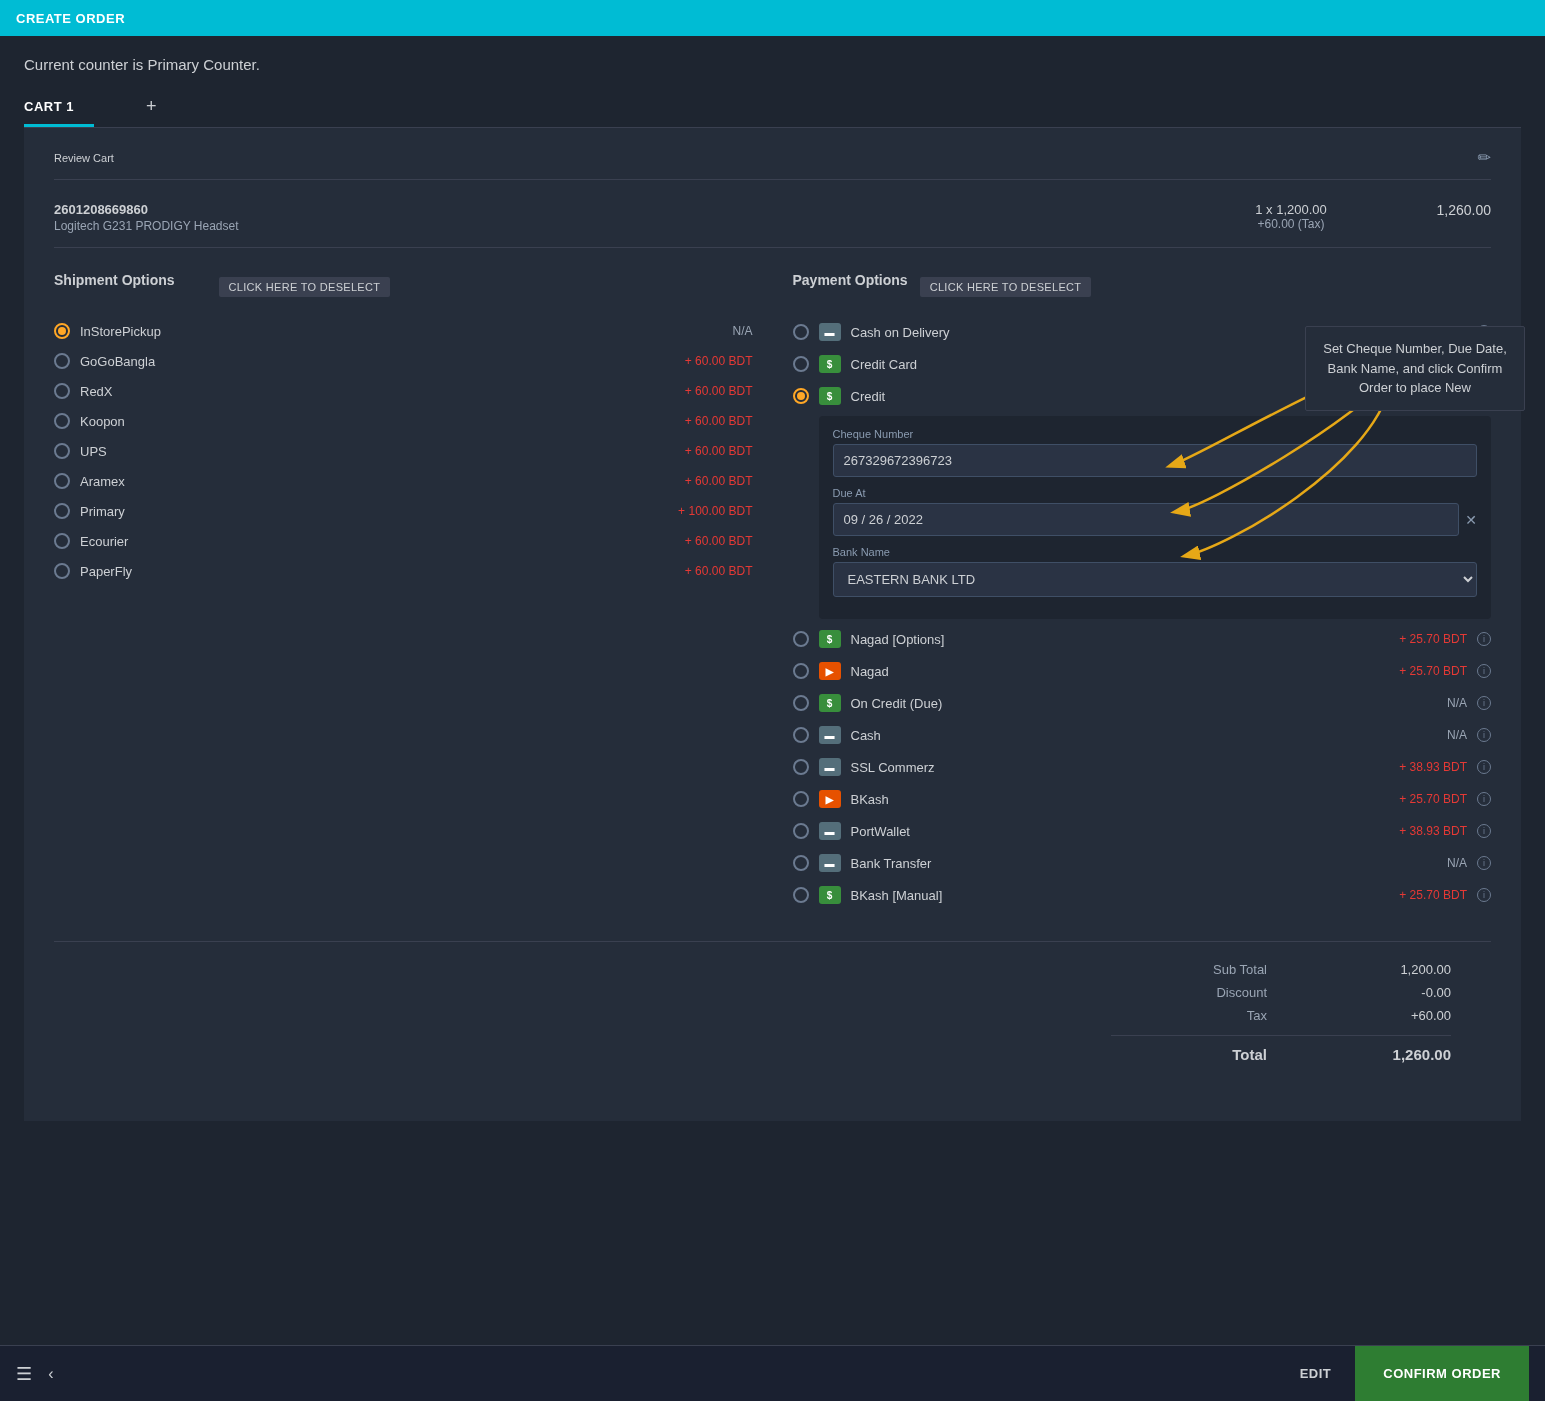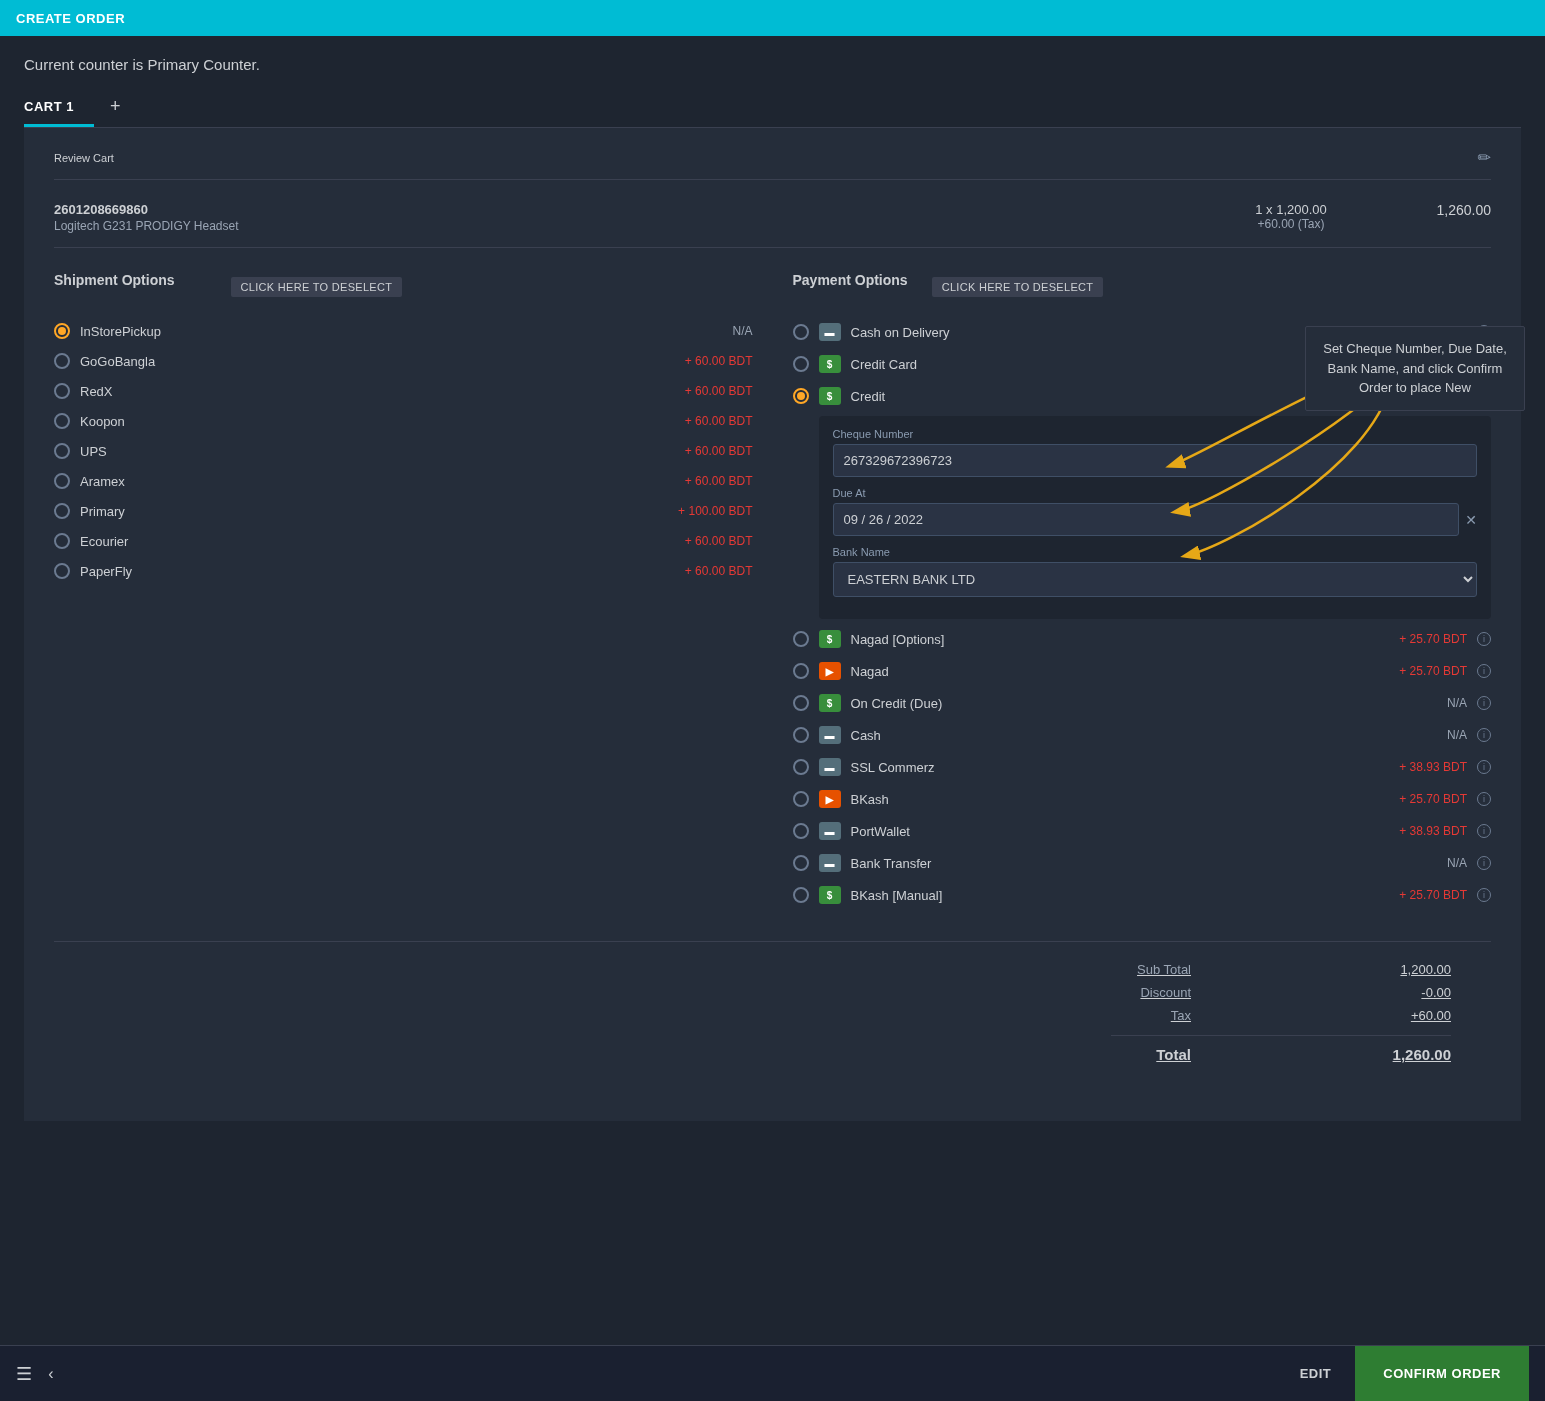--- a/index.html
+++ b/index.html
@@ -36,20 +36,21 @@
       color: #cdd0d4;
       margin-bottom: 16px;
     }
 
     
     .tabs-row {
       display: flex;
       align-items: center;
       border-bottom: 1px solid #3a4050;
       margin-bottom: 0;
+      gap: 36px;
     }
     .tab {
       padding: 10px 20px 10px 0;
       font-size: 13px;
       font-weight: 600;
       letter-spacing: 0.5px;
       cursor: pointer;
       color: #cdd0d4;
       border-bottom: 3px solid transparent;
       margin-right: 8px;
@@ -153,21 +154,21 @@
     }
 
     .deselect-btn {
       background: #3a4050;
       border: none;
       color: #cdd0d4;
       font-size: 11px;
       padding: 4px 10px;
       cursor: pointer;
       border-radius: 2px;
-      margin-left: 24px;
+      margin-left: 12px;
       letter-spacing: 0.3px;
     }
 
     
     .option-row {
       display: flex;
       align-items: center;
       padding: 7px 0;
       gap: 10px;
     }
@@ -293,25 +294,24 @@
       margin-top: 30px;
       padding-top: 20px;
       display: flex;
       flex-direction: column;
       align-items: flex-end;
       padding-right: 40px;
       padding-bottom: 20px;
     }
     .total-row {
       display: flex;
-      justify-content: space-between;
-      gap: 56px;
+      justify-content: flex-end;
+      gap: 84px;
       margin-bottom: 8px;
       width: 340px;
-      text-decoration: underline;
     }
     .total-label {
       font-size: 13px;
       color: #9aa5b4;
       text-align: right;
       min-width: 80px;
     }
     .total-value {
       font-size: 13px;
       color: #cdd0d4;

